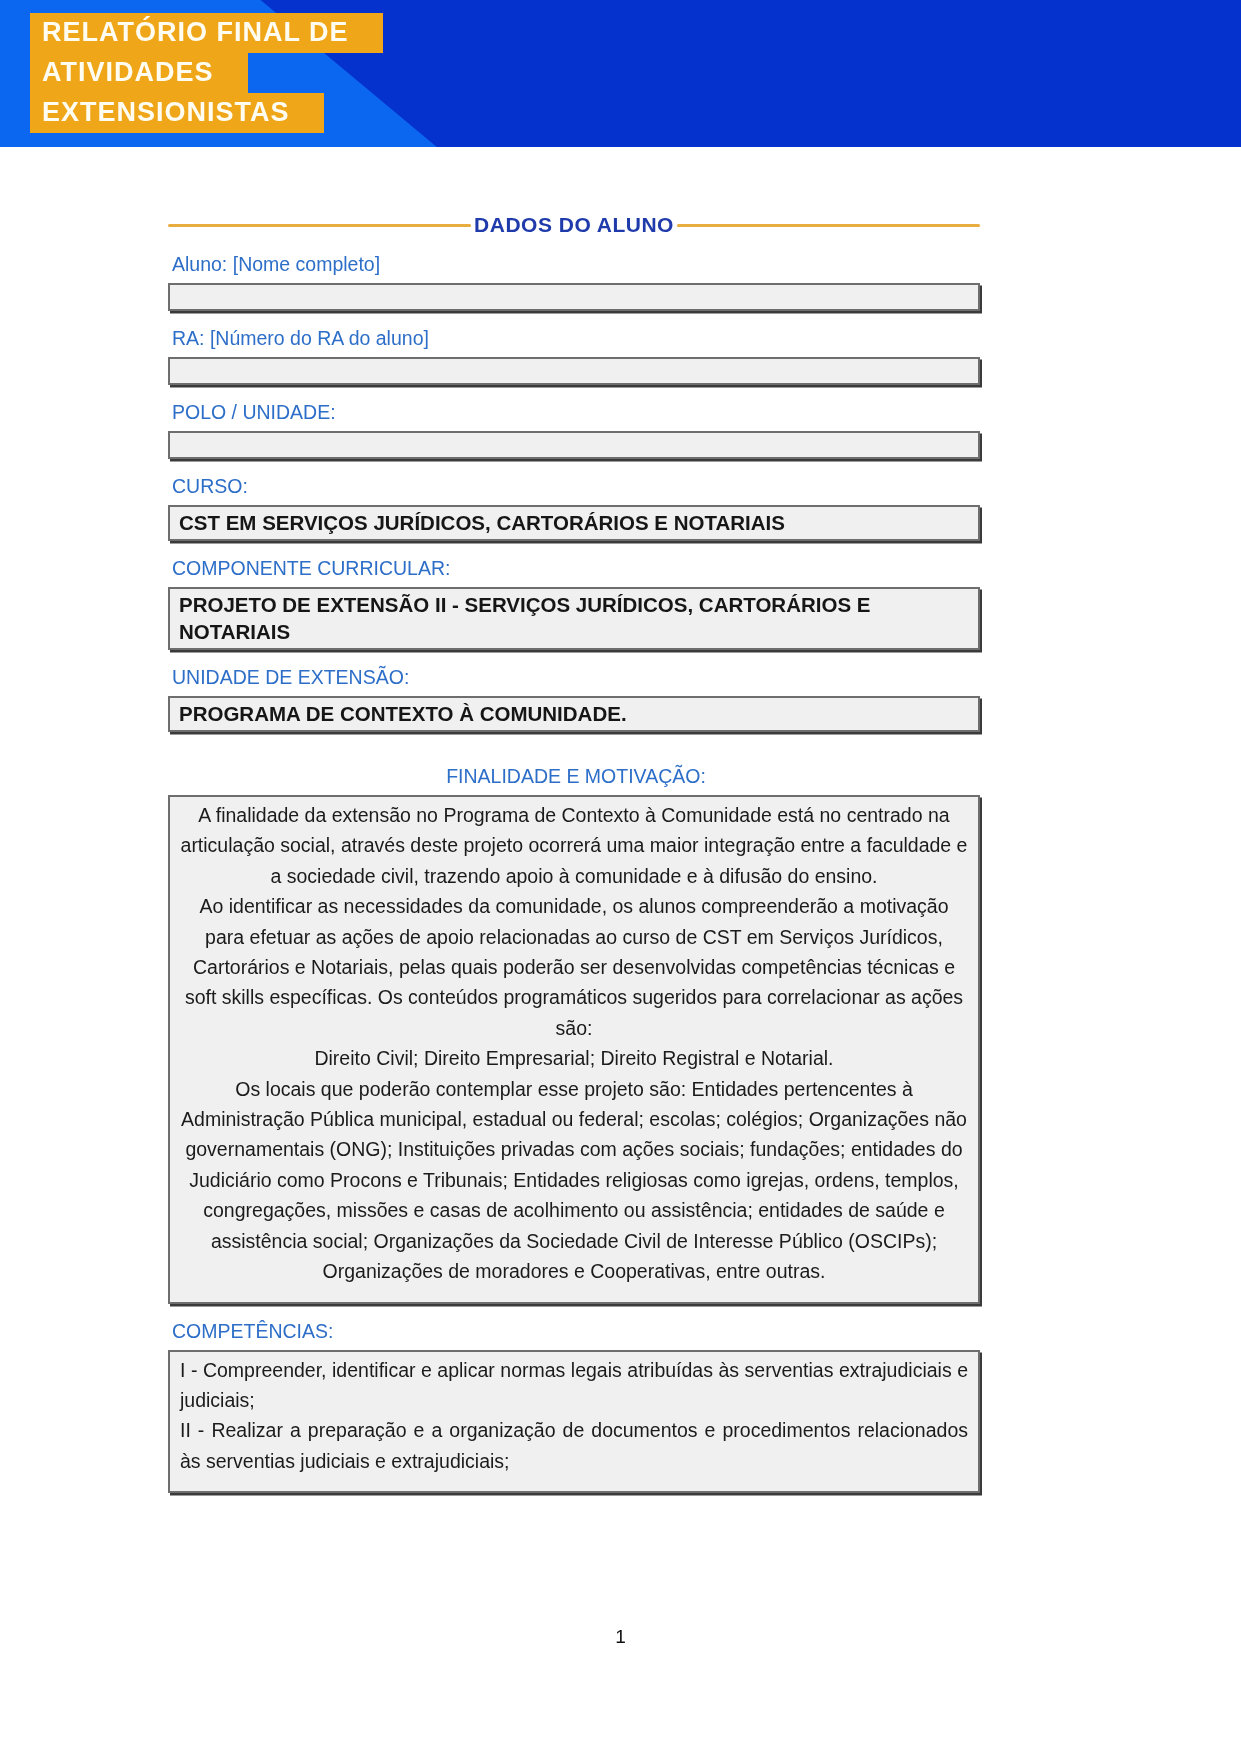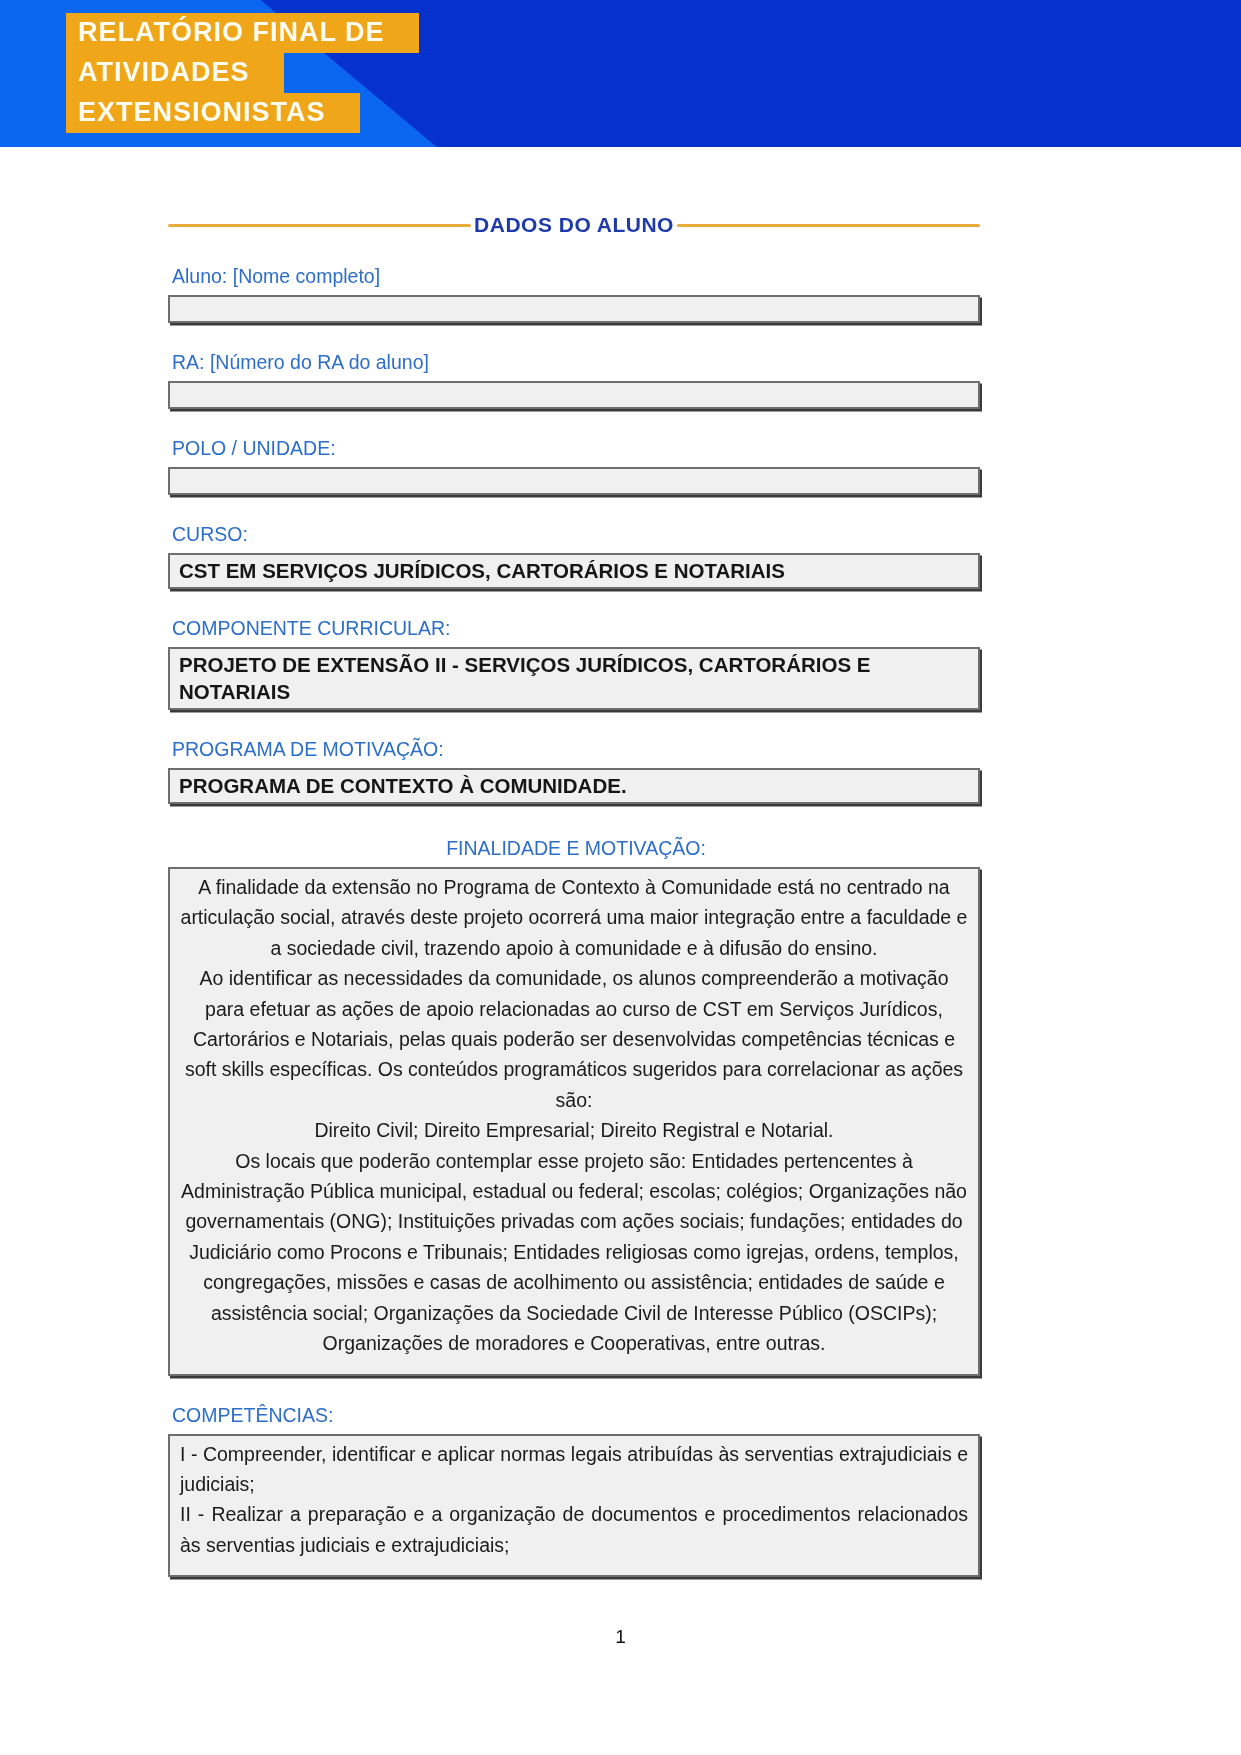--- a/index.html
+++ b/index.html
@@ -8,34 +8,34 @@
     font-family:"Liberation Sans", sans-serif; overflow:hidden;
   }
 
   
   .banner { position:absolute; top:0; left:0; width:1241px; height:147px; background:#0B66F0; }
   .banner-diagonal {
     position:absolute; top:0; left:0; width:100%; height:100%;
     background:#0531CD;
     clip-path:polygon(21% 0, 100% 0, 100% 100%, 35.2% 100%);
   }
-  .banner-text { position:absolute; top:13px; left:30px; display:flex; flex-direction:column; align-items:flex-start;margin-left:36px; }
+  .banner-text { position:absolute; top:13px; left:30px; display:flex; flex-direction:column; align-items:flex-start; }
   .banner-line {
     background:#F0A619; color:#FFFDF2; font-size:27px; font-weight:bold;
     letter-spacing:1px; padding:4px 34px 5px 12px; white-space:nowrap;
   }
 
   
   .content { position:absolute; left:168px; top:147px; width:812px; }
 
   .title-row { display:flex; align-items:center; gap:3px; margin-top:66px; }
   .title-line { flex:1; height:3px; background:#E8AC3F; border-radius:2px; }
   .page-title { margin:0; font-size:21px; font-weight:bold; color:#1F3BAB; letter-spacing:0.5px; white-space:nowrap; }
 
-  .field-group { margin-top:27px; }
+  .field-group { margin-top:15px; }
   .field-group.first { }
   .field-label { color:#2D6EC8; font-size:19.5px; line-height:25px; margin:0 0 6px 4px; }
   .field-box {
     background:#F0F0F0; border:2px solid #6e6e6e;
     box-shadow:2px 2.5px 0 #3a3a3a;
   }
   .field-box.empty { height:24px; }
   .field-box.filled {
     padding:2px 9px 3px; font-size:20.5px; font-weight:bold;
     color:#161616; line-height:27px;
@@ -89,21 +89,21 @@
       <div class="field-label">CURSO:</div>
       <div class="field-box filled">CST EM SERVIÇOS JURÍDICOS, CARTORÁRIOS E NOTARIAIS</div>
     </div>
 
     <div class="field-group">
       <div class="field-label">COMPONENTE CURRICULAR:</div>
       <div class="field-box filled">PROJETO DE EXTENSÃO II - SERVIÇOS JURÍDICOS, CARTORÁRIOS E NOTARIAIS</div>
     </div>
 
     <div class="field-group">
-      <div class="field-label">PROGRAMA DE MOTIVAÇÃO:</div>
+      <div class="field-label">UNIDADE DE EXTENSÃO:</div>
       <div class="field-box filled">PROGRAMA DE CONTEXTO À COMUNIDADE.</div>
     </div>
 
     <div class="field-group big-group">
       <div class="field-label">FINALIDADE E MOTIVAÇÃO:</div>
       <div class="field-box text-box">
         <p>A finalidade da extensão no Programa de Contexto à Comunidade está no centrado na articulação social, através deste projeto ocorrerá uma maior integração entre a faculdade e a sociedade civil, trazendo apoio à comunidade e à difusão do ensino.</p>
         <p>Ao identificar as necessidades da comunidade, os alunos compreenderão a motivação para efetuar as ações de apoio relacionadas ao curso de CST em Serviços Jurídicos, Cartorários e Notariais, pelas quais poderão ser desenvolvidas competências técnicas e soft skills específicas. Os conteúdos programáticos sugeridos para correlacionar as ações são:</p>
         <p>Direito Civil; Direito Empresarial; Direito Registral e Notarial.</p>
         <p>Os locais que poderão contemplar esse projeto são: Entidades pertencentes à Administração Pública municipal, estadual ou federal; escolas; colégios; Organizações não governamentais (ONG); Instituições privadas com ações sociais; fundações; entidades do Judiciário como Procons e Tribunais; Entidades religiosas como igrejas, ordens, templos, congregações, missões e casas de acolhimento ou assistência; entidades de saúde e assistência social; Organizações da Sociedade Civil de Interesse Público (OSCIPs); Organizações de moradores e Cooperativas, entre outras.</p>

